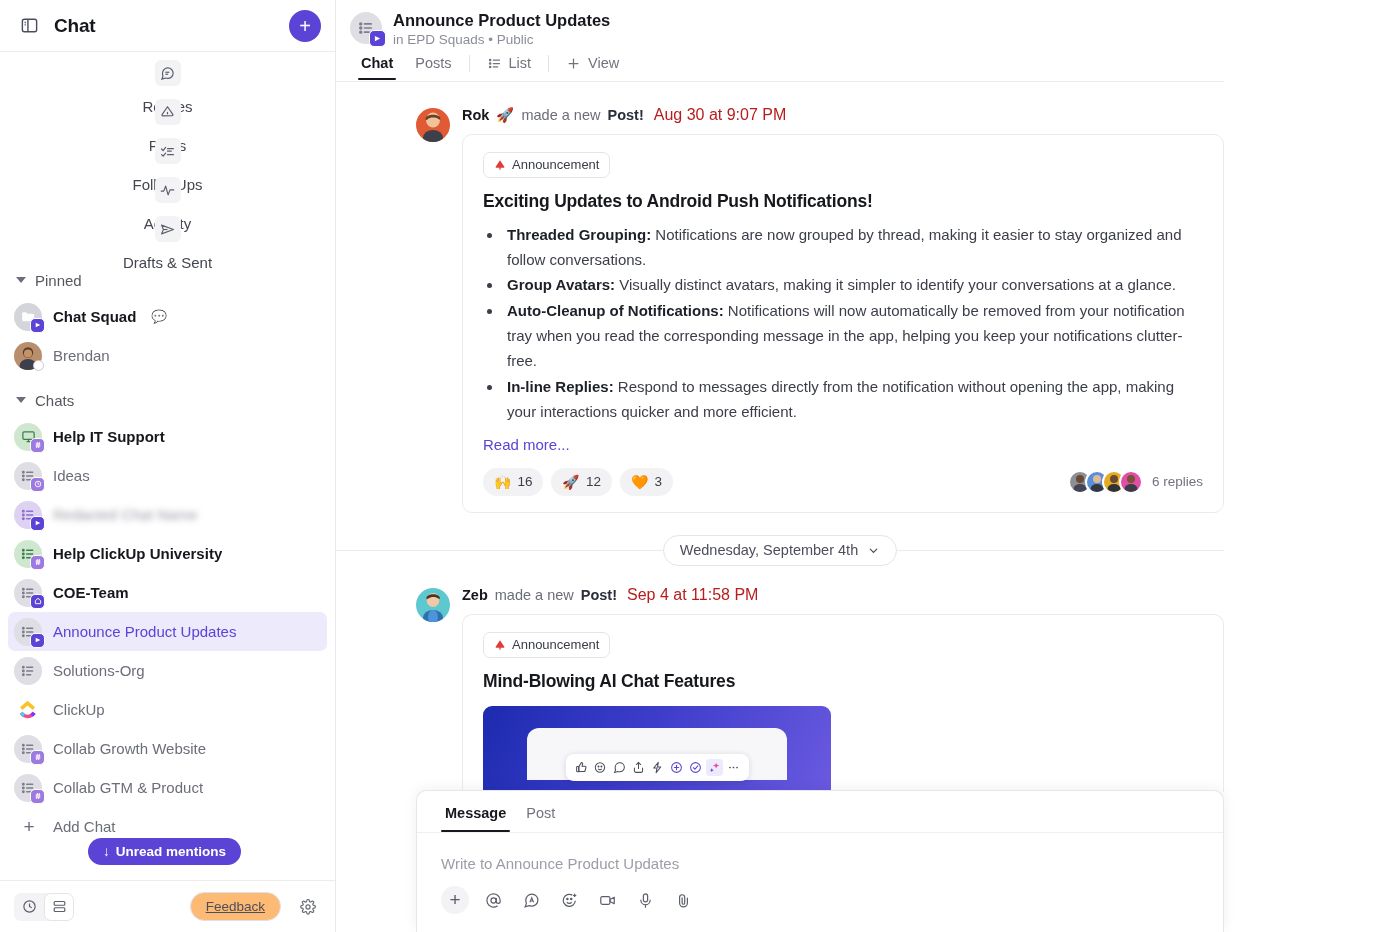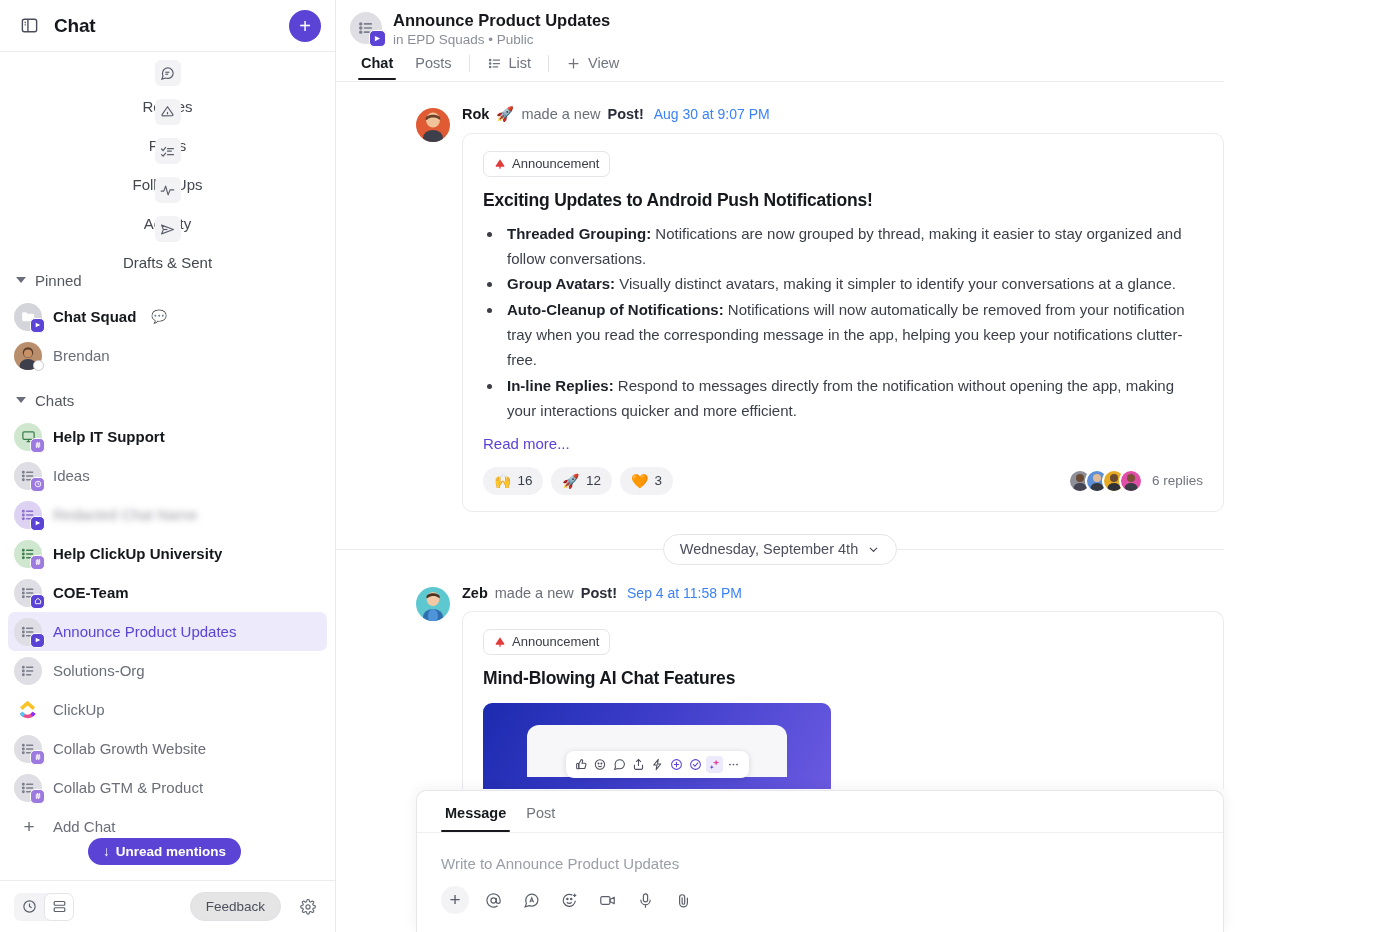--- a/index.html
+++ b/index.html
@@ -128,21 +128,21 @@
   }
   .seg > div {
     width: 30px; height: 28px; display: flex; align-items: center; justify-content: center;
     color: #5c5f6b; cursor: pointer;
   }
   .seg > div.on { background: #fff; border: 1px solid #e4e4ea; border-radius: 7px; }
   .feedback-btn {
     margin-left: auto;
     height: 29px; border: 1px solid #e0e0e6; border-radius: 16px;
     padding: 12px 15px; display: flex; align-items: center;
-    font-size: 13.5px; color: #4c4e5c; cursor: pointer; background: #e5e5e5;
+    font-size: 13.5px; color: #4c4e5c; cursor: pointer; background: #fdba74; text-decoration: underline;
   }
   .gear-btn { margin-left: 12px; width: 26px; height: 26px; display: flex; align-items: center; justify-content: center; color: #6b6e78; cursor: pointer; }
 
   
   .main { flex: 1; height: 932px; display: flex; flex-direction: column; position: relative; background: #fff; min-width: 0; }
 
   .m-head { flex: none; padding: 10px 0 0 14px; border-bottom: 1px solid #ececef; }
   .m-head-top { display: flex; align-items: center; gap: 11px; }
   .m-title { font-size: 16.5px; font-weight: bold; color: #16181d; line-height: 1.25; }
   .m-sub { font-size: 13.5px; color: #8b8e98; margin-top: 1px; }
@@ -163,21 +163,21 @@
 
   .post { display: flex; gap: 16px; padding: 16px 0 0 80px; position: relative; }
   .post-av {
     position: absolute; left: 80px; top: 18px;
     width: 34px; height: 34px; border-radius: 50%; overflow: hidden; flex: none;
   }
   .post-body { margin-left: 46px; flex: 1; min-width: 0; }
   .post-meta { display: flex; align-items: baseline; gap: 7px; font-size: 14.5px; color: #6b6e78; }
   .post-meta .nm { font-weight: bold; color: #16181d; }
   .post-meta .pt { font-weight: bold; color: #2b2e3a; }
-  .post-meta .ts { font-size: 14px; color: #3b82f6; margin-left: 3px; }
+  .post-meta .ts { font-size: 16px; color: #b91c1c; margin-left: 3px; }
 
   .post-card {
     margin-top: 10px; margin-right: 0;
     border: 1px solid #ebebef; border-radius: 10px;
     padding: 17px 20px 16px; background: #fff;
   }
   .ann-badge {
     display: inline-flex; align-items: center; gap: 6px;
     border: 1px solid #e4e4ea; border-radius: 7px;
     height: 26px; padding: 0 10px; font-size: 13px; color: #3a3d47;

